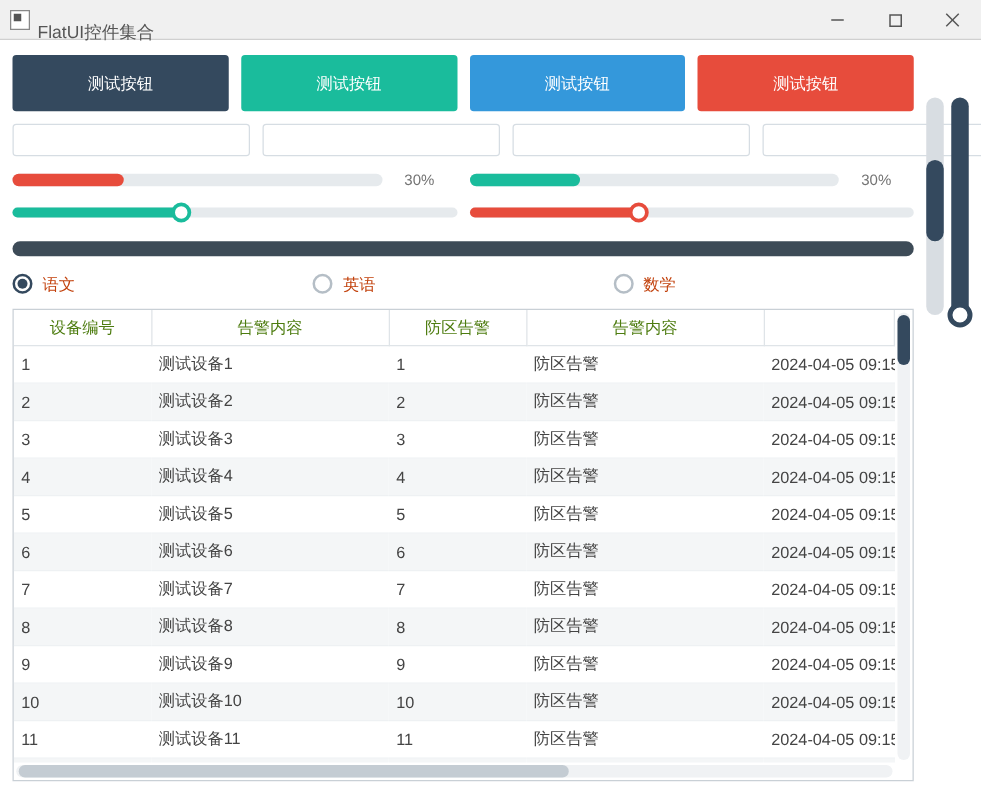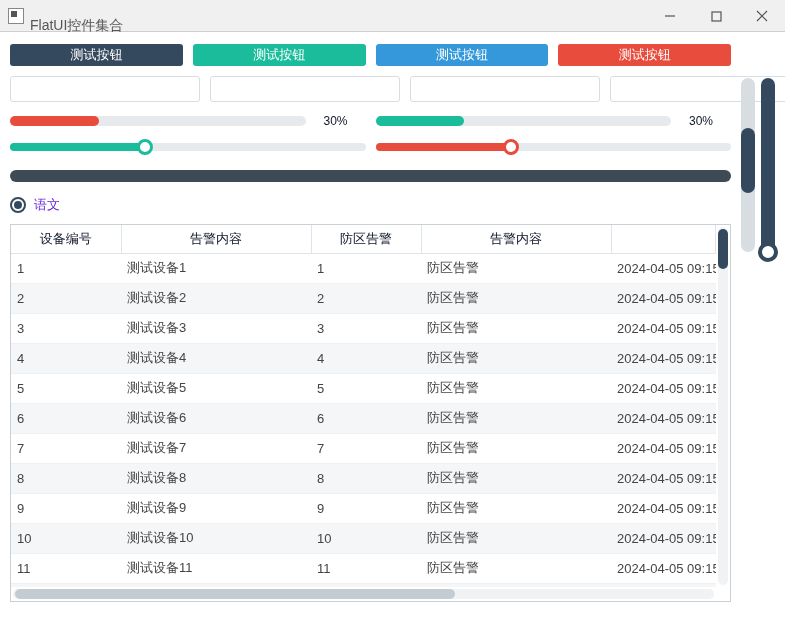--- a/index.html
+++ b/index.html
@@ -85,21 +85,21 @@
   }
 
   .content-col {
     margin-right: 44px;
   }
 
   
   .btn-row { display: flex; gap: 10px; }
   .btn {
     flex: 1 1 0;
-    height: 22px;
+    height: 45px;
     border: none;
     color: #fff;
     border-radius: 3px;
     font-size: 13px;
     cursor: pointer;
   }
   .btn.navy   { background: #34495e; }
   .btn.green  { background: #1abc9c; }
   .btn.blue   { background: #3498db; }
   .btn.red    { background: #e74c3c; }
@@ -121,21 +121,21 @@
   .prog-cell { flex: 1 1 0; display: flex; align-items: center; gap: 0; }
   .prog-track {
     flex: 1; height: 10px; background: #e6eaed; border-radius: 5px; position: relative;
   }
   .prog-fill {
     position: absolute; left: 0; top: 0; bottom: 0; border-radius: 5px;
   }
   .prog-fill.red   { background: #e74c3c; width: 30%; }
   .prog-fill.green { background: #1abc9c; width: 30%; }
   .prog-label {
-    width: 60px; text-align: center; font-size: 12px; color: #0f172a;
+    width: 60px; text-align: center; font-size: 12px; color: #737373;
   }
 
   
   .slider-row { display: flex; gap: 10px; margin-top: 10px; }
   .slider-cell { flex: 1 1 0; position: relative; height: 18px; display:flex; align-items:center;}
   .slider-track {
     height: 8px; background: #e6eaed; border-radius: 4px; width: 100%; position: relative;
   }
   .slider-fill {
     position: absolute; left:0; top:0; bottom:0; border-radius: 4px;
@@ -153,22 +153,22 @@
   
   .wide-bar {
     margin-top: 14px;
     height: 12px; background: #3d4b57; border-radius: 6px;
   }
 
   
   .radio-row { display: flex; margin-top: 14px; }
   .radio-item {
     flex: 1 1 0;
-    display: flex; align-items: center; gap: 8px;
-    color: #6d28d9;
+    display: flex; align-items: flex-start; gap: 8px;
+    color: #c2410c;
   }
   .radio-circle {
     width: 16px; height: 16px; border-radius: 50%;
     border: 2px solid #b5bec6; position: relative; background:#fff;
   }
   .radio-item.selected .radio-circle { border-color: #34495e; }
   .radio-item.selected .radio-circle::after{
     content:""; position:absolute; left:50%; top:50%;
     width:8px; height:8px; background:#34495e; border-radius:50%;
     transform:translate(-50%,-50%);
@@ -185,21 +185,21 @@
   .table-scroll {
     position:absolute; left:0; right:14px; top:0; bottom:14px;
     overflow:hidden;
   }
   table { border-collapse: collapse; width: 100%; table-layout: fixed; }
   thead th {
     background: #fff;
     border: 1px solid #dfe4e8;
     border-top: none;
     font-weight: normal;
-    color: #0f172a;
+    color: #4d7c0f;
     height: 28px;
     font-size: 13px;
   }
   thead th:first-child{ border-left:none;}
   tbody td {
     height: 30px;
     border-bottom: 1px solid #eef1f3;
     padding: 0 6px;
     color: #444;
     white-space: nowrap;
@@ -312,20 +312,28 @@
         <div class="slider-thumb red"></div>
       </div>
     </div>
 
     <div class="wide-bar"></div>
 
     <div class="radio-row">
       <label class="radio-item selected">
         <span class="radio-circle"></span>
         <span>语文</span>
+      </label>
+      <label class="radio-item">
+        <span class="radio-circle"></span>
+        <span>英语</span>
+      </label>
+      <label class="radio-item">
+        <span class="radio-circle"></span>
+        <span>数学</span>
       </label>
     </div>
 
     <div class="table-wrap">
       <div class="table-scroll">
         <table>
           <colgroup>
             <col class="col-id">
               <col class="col-name">
               <col class="col-addr">

